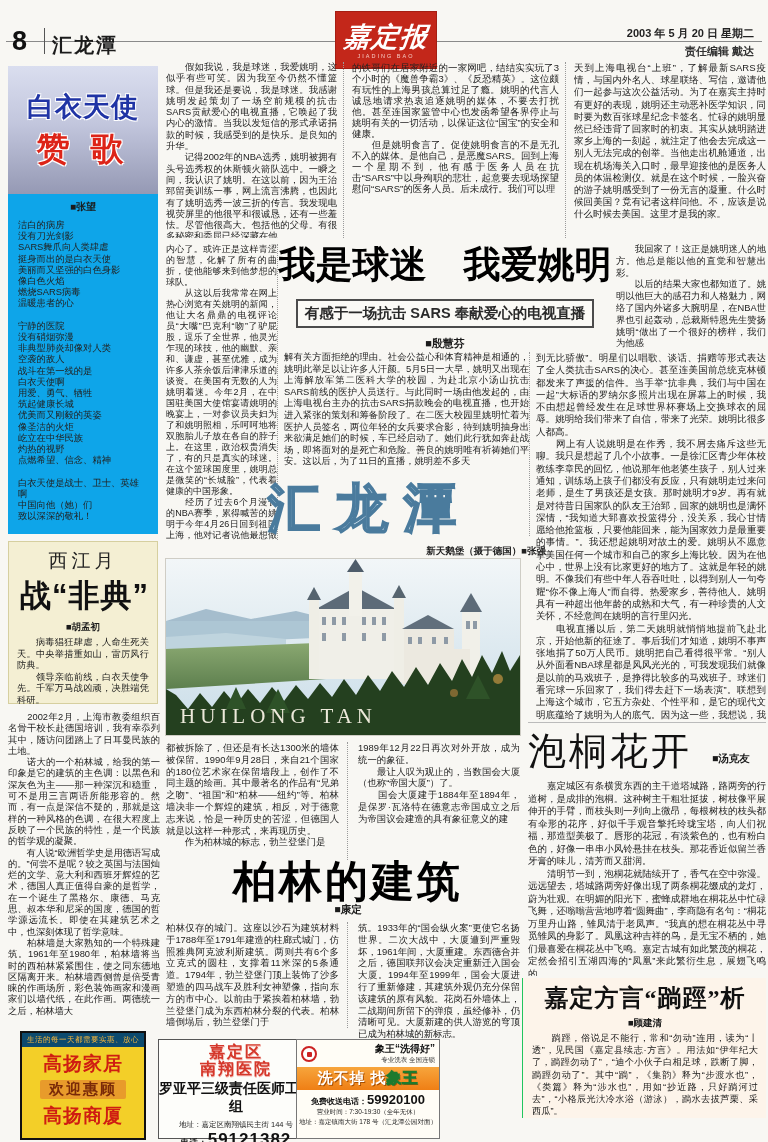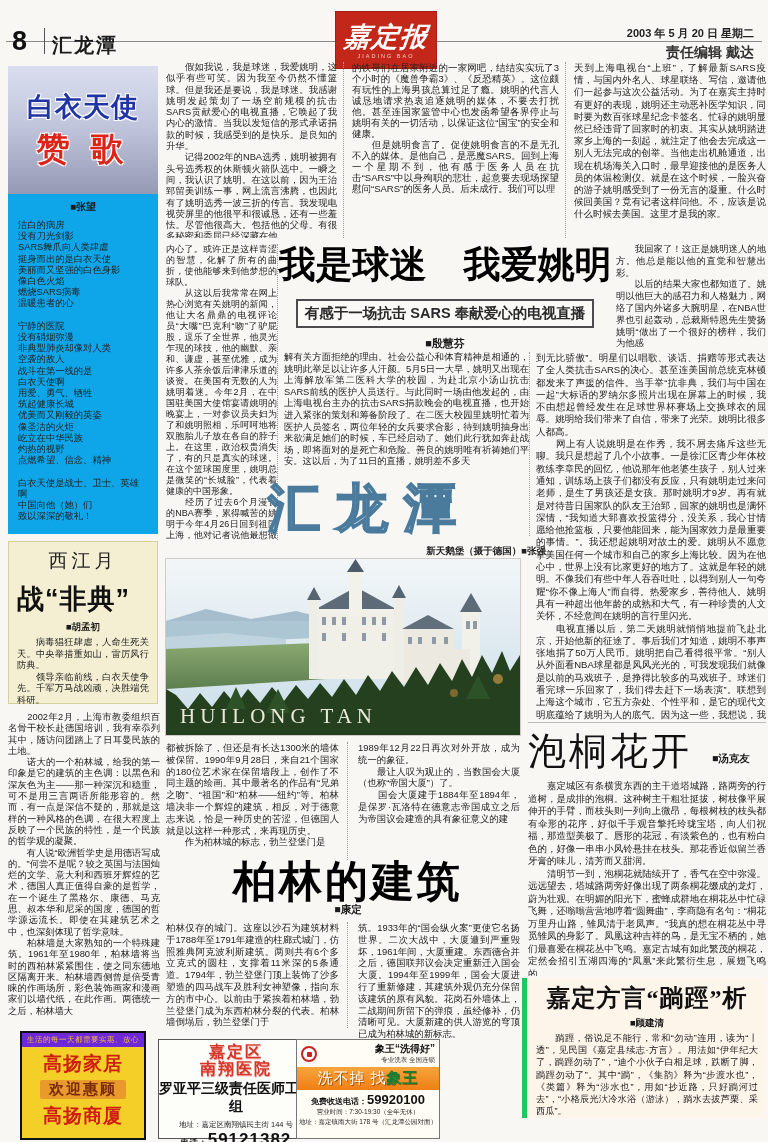--- a/index.html
+++ b/index.html
@@ -19,38 +19,38 @@
   .head-rule { position:absolute; top:41px; left:6px; right:6px; border-top:1px solid #8a8a8a; }
   .pageno { position:absolute; left:12px; top:26px; font-size:27px; font-weight:bold; color:#111; }
   .pageno-bar { position:absolute; left:44px; top:28px; width:1px; height:26px; background:#555; }
   .section-name { position:absolute; left:52px; top:32px; font-size:20px; font-weight:bold; letter-spacing:2px; }
   .masthead { position:absolute; left:336px; top:12px; width:100px; height:56px; background:#c3271a;
     display:flex; flex-direction:column; align-items:center; justify-content:center; box-shadow:0 0 0 1px #a51e13; }
   .masthead .zh { color:#fff; font-size:27px; font-weight:bold; font-style:italic; letter-spacing:1px; transform:skewX(-6deg); line-height:30px; }
   .masthead .py { color:#f6c9c2; font-size:5.5px; letter-spacing:2px; margin-top:1px; }
   .head-right { position:absolute; right:14px; top:26px; text-align:right; }
   .head-date { font-size:11px; font-weight:bold; color:#222; }
-  .head-editor { font-size:14px; font-weight:bold; color:#333; margin-top:3px; }
+  .head-editor { font-size:11px; font-weight:bold; color:#333; margin-top:3px; }
 
   
   .poem1 { position:absolute; left:8px; top:66px; width:150px; height:468px; background:#0ea5e9; }
   .poem1-title { height:128px; background:linear-gradient(#dadeef 0%, #c2c6dd 45%, #9599b4 100%);
     display:flex; flex-direction:column; align-items:center; justify-content:center; }
   .poem1-t1 { font-size:27px; font-weight:900; color:#2034a5; letter-spacing:1px;
     text-shadow:1px 1px 0 #fff, -1px -1px 0 #fff, 1px -1px 0 #fff, -1px 1px 0 #fff; }
   .poem1-t2 { font-size:33px; font-weight:900; color:#dd2418; letter-spacing:6px;
     text-shadow:1px 1px 0 #fff, -1px -1px 0 #fff, 1px -1px 0 #fff, -1px 1px 0 #fff; margin-top:2px; }
   .poem1-author { text-align:center; font-size:10px; font-weight:bold; margin:6px 0 4px; }
   .poem1-body { padding:2px 10px; font-size:9.3px; line-height:11.2px; color:#222; }
 
   
   .poem2 { position:absolute; left:8px; top:541px; width:150px; height:163px; background:#f4efd3;
     border:1px solid #d6cf9f; padding:6px 8px 4px; }
   .poem2-t1 { text-align:center; font-size:19px; letter-spacing:4px; color:#222; }
-  .poem2-t2 { text-align:left; font-size:27px; font-weight:900; letter-spacing:1px; color:#111; margin-top:7px; }
+  .poem2-t2 { text-align:right; font-size:31px; font-weight:900; letter-spacing:1px; color:#111; margin-top:1px; }
   .poem2-author { text-align:center; font-size:9.5px; font-weight:bold; margin:4px 0 3px; }
   .poem2-body { font-size:9.2px; line-height:11.6px; }
 
   
   .berlin-intro { left:8px; top:712px; width:152px; height:316px; }
 
   
   .yao-c1 { left:166px; top:62px; width:178px; height:176px; padding-right:6px; }
   .yao-c2 { left:352px; top:62px; width:214px; height:176px; padding-right:6px; font-size:9.5px; line-height:11px; }
   .yao-c3 { left:574px; top:62px; width:192px; height:176px; font-size:9.5px; line-height:12.2px; }
@@ -79,46 +79,46 @@
   .ber-c3b { left:358px; top:922px; width:162px; height:116px; font-size:9.4px; line-height:11.8px; }
   .ber-end { left:448px; top:1024px; width:76px; height:114px; font-size:9px; line-height:11.4px; }
   .ber-end .bold { font-weight:bold; }
 
   
   .pau-title { left:528px; top:726px; width:200px; font-size:38px; font-weight:400; letter-spacing:3px; color:#111; white-space:nowrap; }
   .pau-author { left:712px; top:752px; font-size:10.5px; font-weight:bold; }
   .pau-body { left:528px; top:780px; width:238px; height:196px; font-size:9.5px; line-height:12.5px; }
 
   
-  .dia-box { left:522px; top:978px; width:244px; height:140px; background:#fdf4ea; border-left:5px solid #22c55e; padding:4px 8px 4px 9px; }
+  .dia-box { left:522px; top:978px; width:244px; height:140px; background:#fdf4ea; border-left:1px solid #22c55e; padding:4px 8px 4px 9px; }
   .dia-title { text-align:center; font-family:"Liberation Serif", serif; font-size:24px; font-weight:bold; color:#111; letter-spacing:1px; }
   .dia-author { text-align:center; font-size:9.5px; font-weight:bold; margin:3px 0 2px; }
   .dia-body { font-size:9.2px; line-height:12.2px; }
 
   
   .ad1 { left:20px; top:1031px; width:126px; height:109px; border:2px solid #111; background:#f3cf28; }
-  .ad1-top { background:#6d28d9; color:#f3b53c; font-size:7.5px; text-align:center; padding:2px 0; letter-spacing:0.5px; }
+  .ad1-top { background:#0c4a6e; color:#f3b53c; font-size:7.5px; text-align:center; padding:2px 0; letter-spacing:0.5px; }
   .ad1-l1,.ad1-l3 { text-align:center; font-size:19px; font-weight:900; color:#cf1d12; margin-top:4px; letter-spacing:1px; }
   .ad1-l2 { text-align:center; font-size:15px; font-weight:bold; color:#b0450e; margin-top:3px; letter-spacing:2px;
     background:#e89b2b; width:86px; margin-left:auto; margin-right:auto; border-radius:2px; color:#7a2a08; }
   .ad2 { left:158px; top:1039px; width:156px; height:100px; border:1px solid #555; background:#fdfdfa; text-align:center; padding-top:3px; }
   .ad2-name { font-size:16px; font-weight:900; color:#d4372a; line-height:17px; letter-spacing:2px;
     text-shadow:0.5px 0.5px 0 #f3b0a8; }
   .ad2-team { font-size:14px; font-weight:bold; color:#111; margin-top:3px; }
   .ad2-addr { font-size:7.5px; color:#222; margin-top:4px; }
   .ad2-phone { font-size:17px; font-weight:900; color:#111; letter-spacing:1px; }
   .ad2-phone .lbl { font-size:8px; font-weight:bold; }
   .ad3 { left:296px; top:1039px; width:144px; height:100px; border:1px solid #777; background:#fffdf6; overflow:hidden; }
   .ad3-top { display:flex; align-items:center; padding:2px 4px 0; }
   .ad3-logo { width:16px; height:16px; border-radius:50%; background:#fff; border:2px solid #c22; position:relative; flex:0 0 auto; }
   .ad3-logo::after { content:""; position:absolute; left:4px; top:4px; width:5px; height:5px; background:#c22; border-radius:1px; }
   .ad3-slogans { flex:1; text-align:right; }
   .ad3-s1 { font-size:10px; font-weight:bold; color:#111; }
   .ad3-s2 { font-size:6.5px; color:#333; }
-  .ad3-band { margin-top:2px; background:linear-gradient(#f7a53c,#ef7f15); color:#fff; font-size:15px; font-weight:400;
+  .ad3-band { margin-top:2px; background:linear-gradient(#f7a53c,#ef7f15); color:#fff; font-size:15px; font-weight:700;
     text-align:center; padding:2px 0; letter-spacing:1px; text-shadow:1px 1px 0 #a84e00; }
   .ad3-band .green { color:#e9f9e9; -webkit-text-stroke:1px #1d7a2e; }
   .ad3-phone { font-size:8px; font-weight:bold; color:#111; text-align:center; margin-top:2px; }
   .ad3-phone .num { font-size:13px; font-weight:900; }
   .ad3-hours,.ad3-addr { font-size:6.5px; color:#222; text-align:center; margin-top:1px; }
 
   .thin-rule-mid { position:absolute; left:528px; top:722px; width:238px; border-top:1px solid #bbb; }
 </style>
 </head>
 <body>

